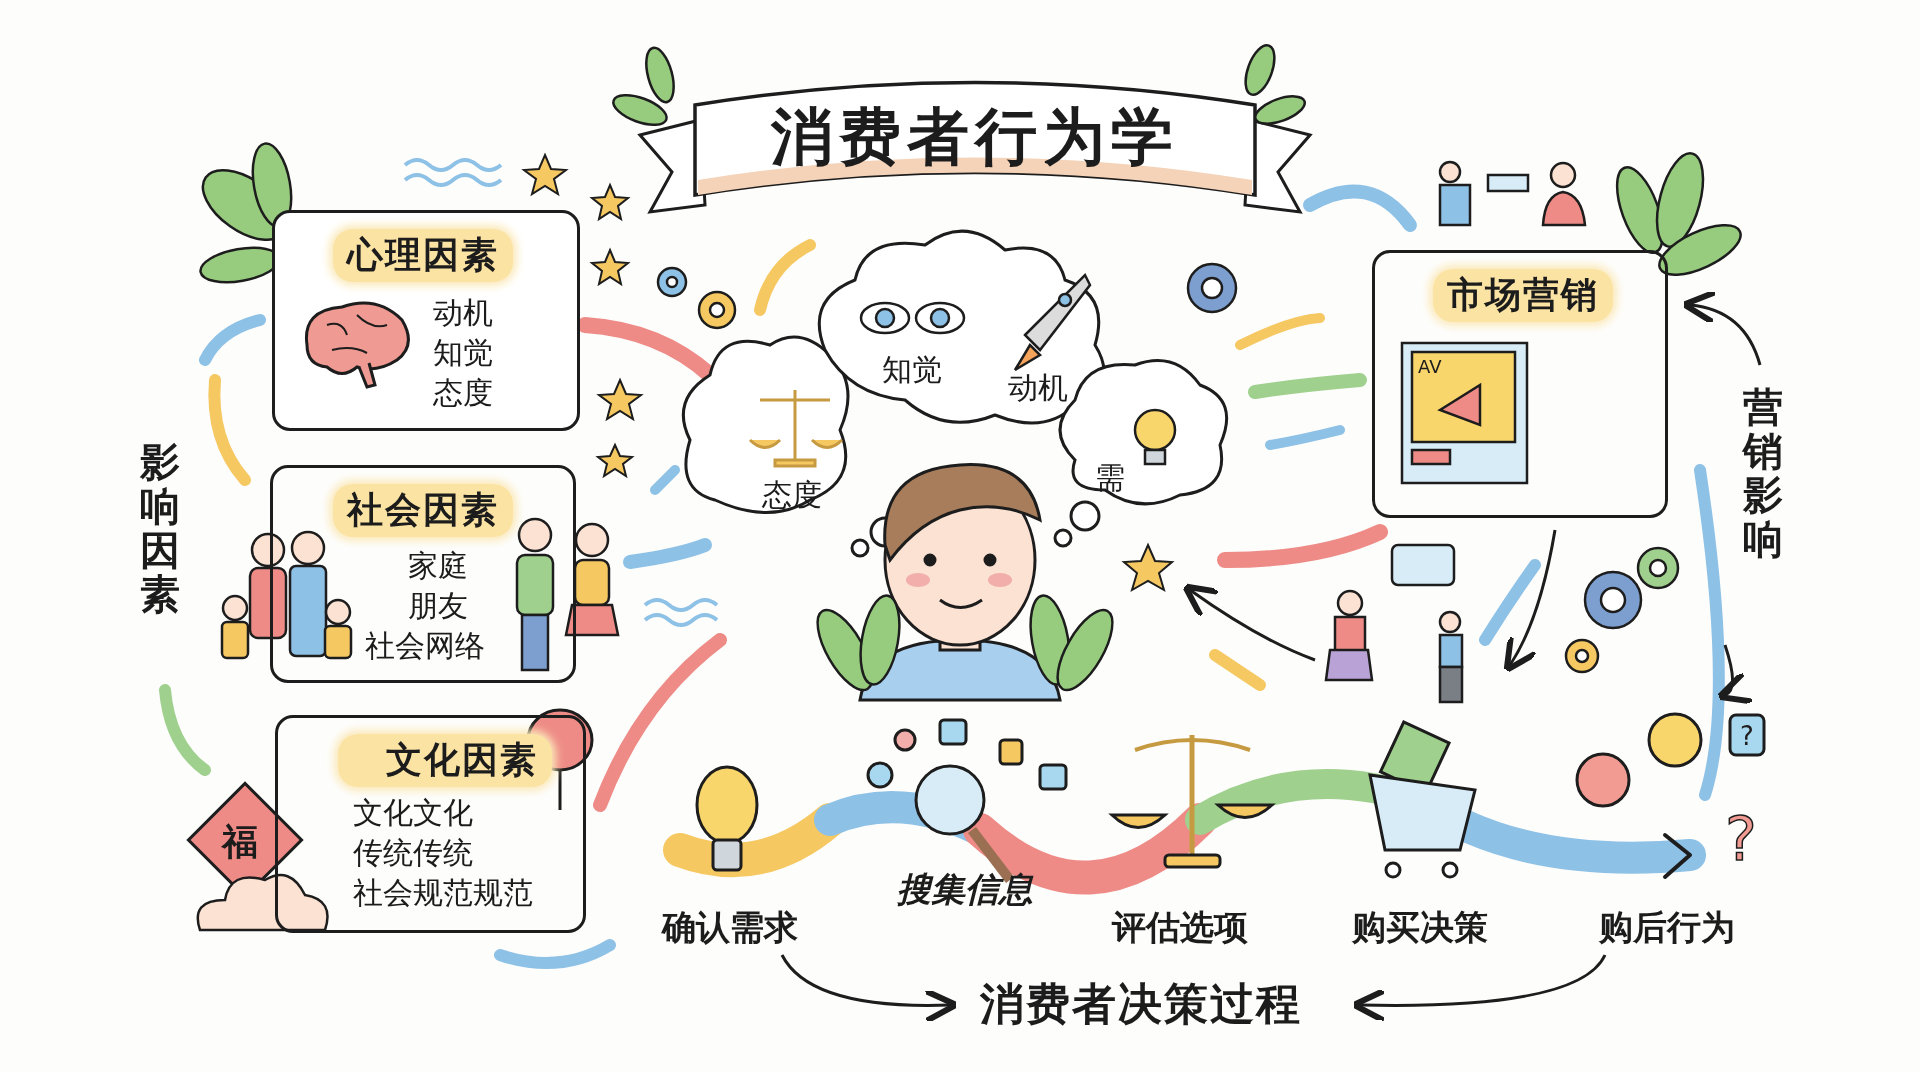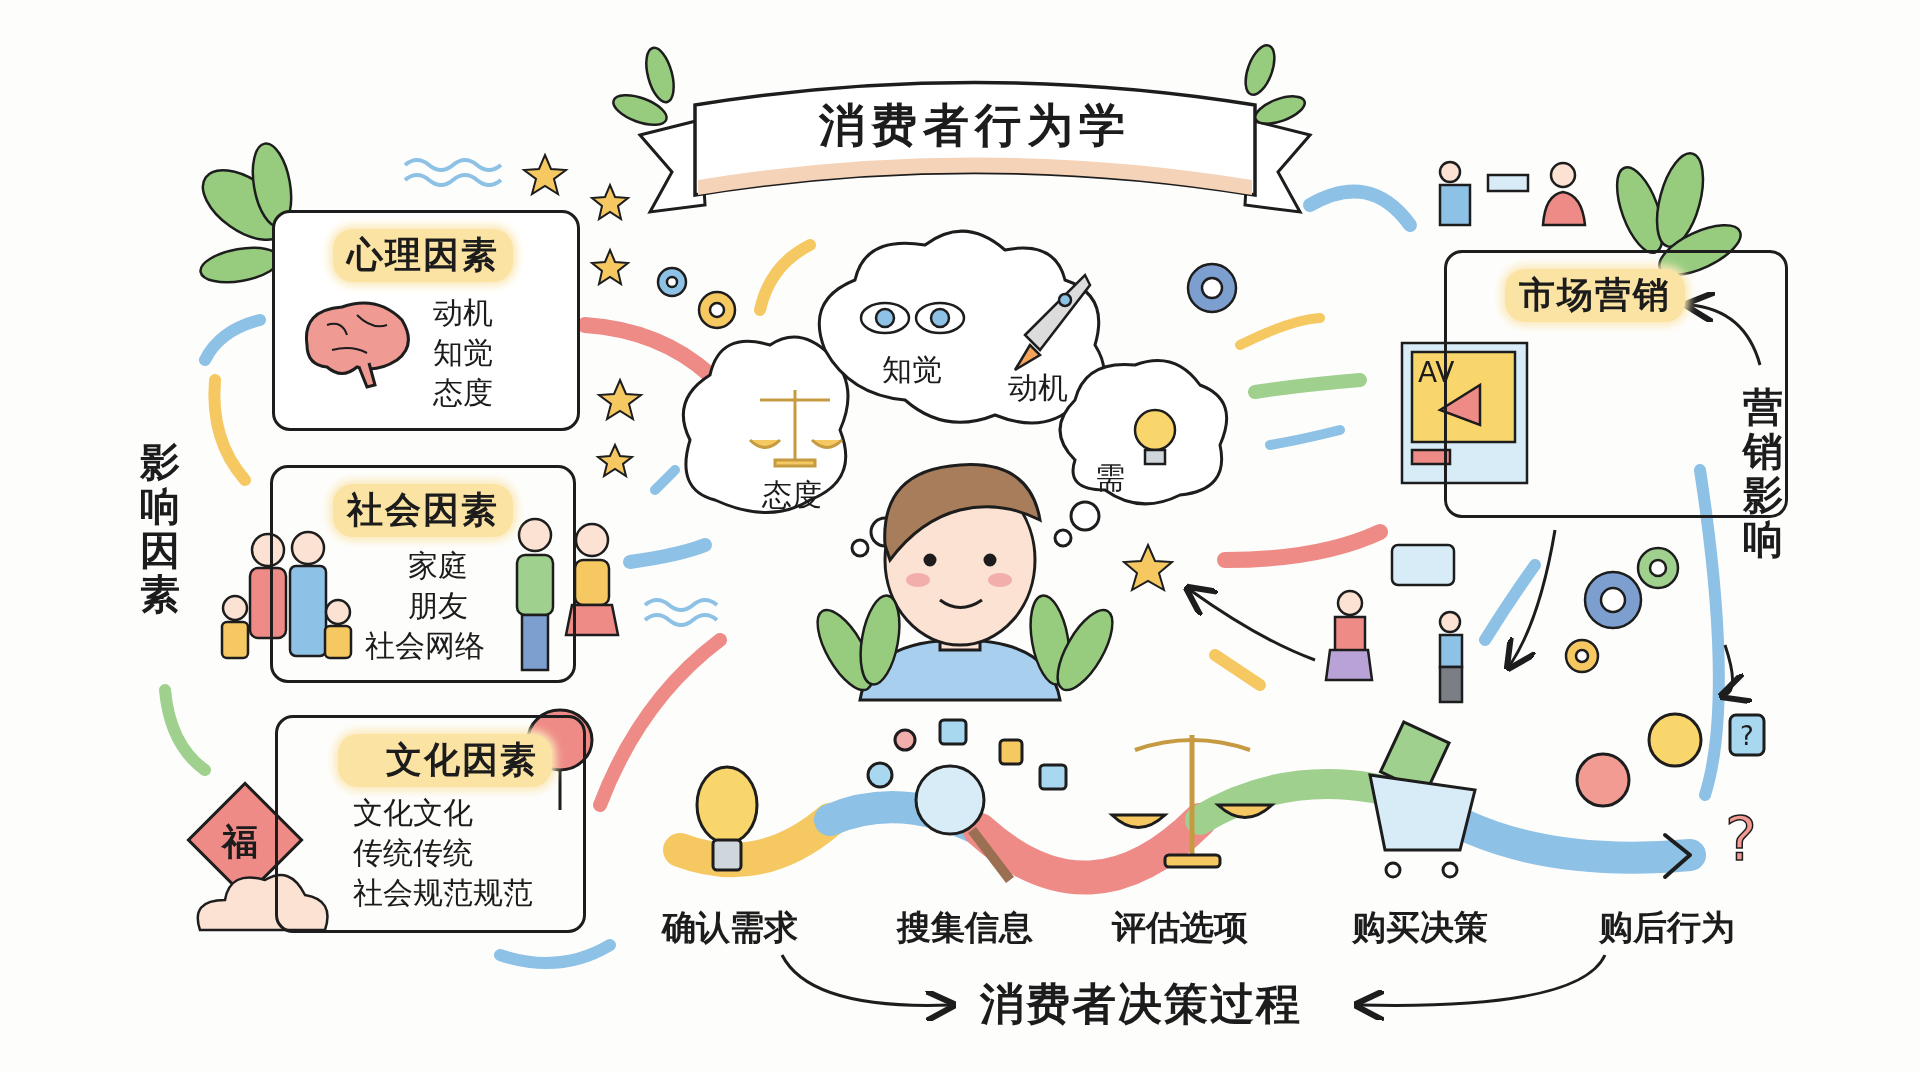--- a/index.html
+++ b/index.html
@@ -18,21 +18,21 @@
     position:absolute; font-weight:bold; font-size:36px; letter-spacing:2px;
     background:#fbe3a4; border-radius:20px; padding:2px 14px; white-space:nowrap;
     box-shadow:0 0 8px 4px #fbe9b9;
   }
   .items { position:absolute; font-size:30px; line-height:40px; white-space:nowrap; }
   .vtext {
     position:absolute; font-size:40px; font-weight:bold; line-height:44px; width:50px; text-align:center;
   }
   .title-text {
     position:absolute; left:695px; top:95px; width:560px; text-align:center;
-    font-size:46px; font-weight:bold; letter-spacing:6px;
+    font-size:62px; font-weight:bold; letter-spacing:6px;
   }
   .step-label { position:absolute; font-size:34px; font-weight:bold; white-space:nowrap; transform:translateX(-50%); }
   .cloud-label { position:absolute; font-size:30px; white-space:nowrap; }
   .process-title { position:absolute; left:980px; top:975px; font-size:44px; font-weight:bold; letter-spacing:2px; white-space:nowrap; }
 </style>
 </head>
 <body>
 
 <svg class="layer" viewBox="0 0 1920 1072">
   <defs>
@@ -309,29 +309,29 @@
 <div class="box" style="left:275px; top:715px; width:305px; height:212px; background:transparent;">
   <div class="heading" style="left:60px; top:16px;padding-left:48px;">文化因素</div>
   <div class="items" style="left:75px; top:75px;">
     <div>文化文化</div>
     <div>传统传统</div>
     <div>社会规范规范</div>
   </div>
 </div>
 <div class="abs" style="left:222px; top:818px; font-size:36px; font-weight:bold;">福</div>
 
-<div class="box" style="left:1444px; top:250px; width:290px; height:262px; background:transparent;padding-left:48px;">
+<div class="box" style="left:1372px; top:250px; width:290px; height:262px; background:transparent;">
   <div class="heading" style="left:58px; top:16px;">市场营销</div>
 </div>
-<div class="abs" style="left:1418px; top:356px; font-size:28px;">AV</div>
+<div class="abs" style="left:1418px; top:356px; font-size:18px;">AV</div>
 
 <div class="cloud-label" style="left:882px; top:350px;">知觉</div>
 <div class="cloud-label" style="left:1008px; top:368px;">动机</div>
 <div class="cloud-label" style="left:762px; top:475px;">态度</div>
 <div class="cloud-label" style="left:1095px; top:458px;">需</div>
 
 <div class="step-label" style="left:730px; top:905px;text-align:center;">确认需求</div>
-<div class="step-label" style="left:965px; top:905px;">搜集信息</div>
+<div class="step-label" style="left:965px; top:867px;font-style:italic;">搜集信息</div>
 <div class="step-label" style="left:1180px; top:905px;">评估选项</div>
 <div class="step-label" style="left:1420px; top:905px;">购买决策</div>
 <div class="step-label" style="left:1655px; top:905px;margin-left:12px;">购后行为</div>
 
 <div class="process-title">消费者决策过程</div>
 
 </body></html>

